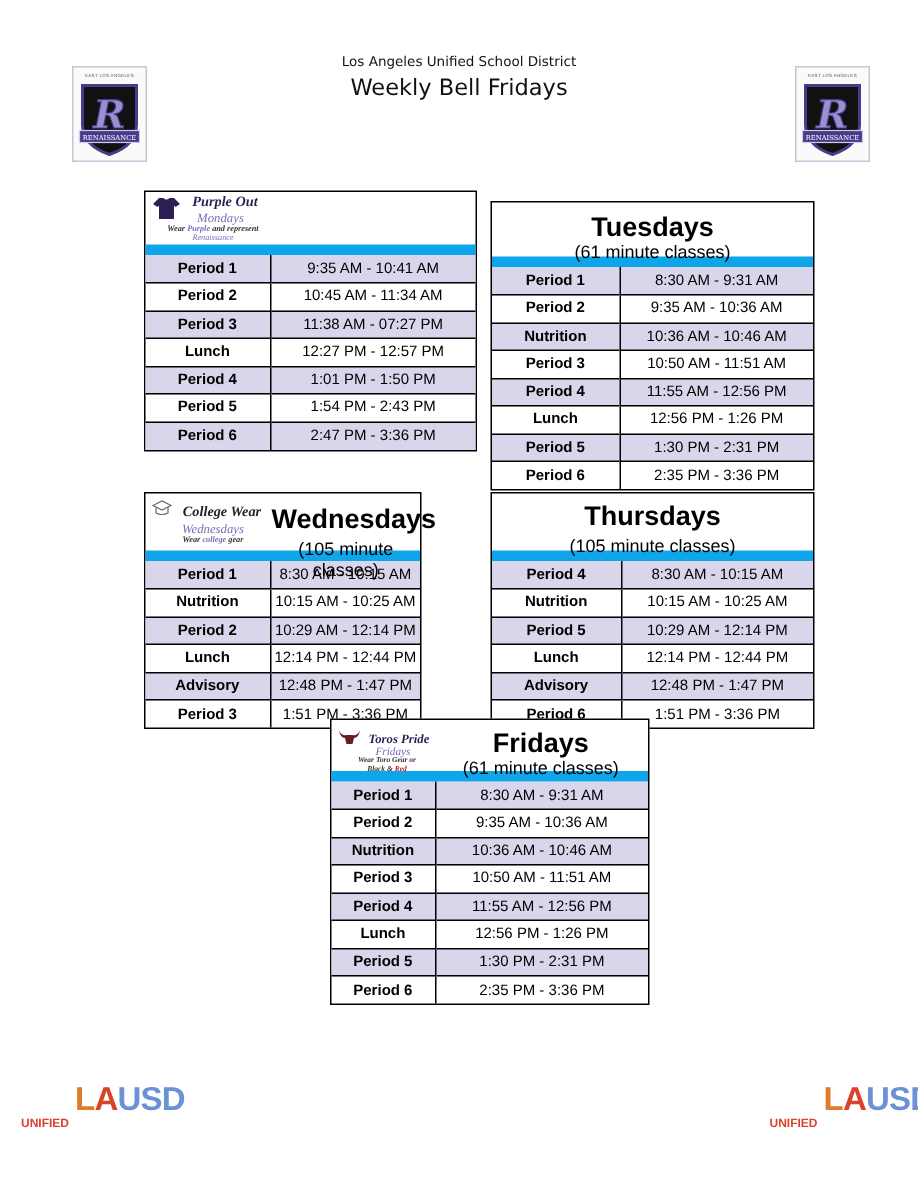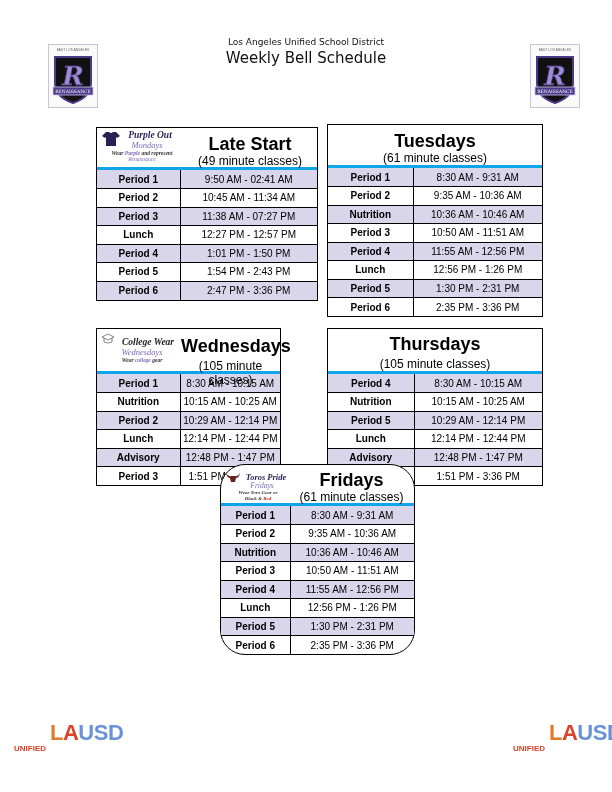--- a/index.html
+++ b/index.html
@@ -19,21 +19,21 @@
     .crest-right { left: 530px; top: 44px; }
 
     .header { position: absolute; left: 150px; top: 36px; width: 312px; text-align: center; }
     .district { font-family: "DejaVu Sans", sans-serif; font-size: 9px; line-height: 12px; color: #111; }
     .school { font-family: "DejaVu Sans", sans-serif; font-size: 15.5px; font-weight: bold; font-style: italic; line-height: 20px; letter-spacing: -0.4px; }
     .url { font-family: "DejaVu Serif", serif; font-size: 11px; font-weight: bold; color: #3b5fa8; text-decoration: underline; line-height: 15px; display: inline-block; }
     .subtitle { font-family: "DejaVu Sans", sans-serif; font-size: 15px; line-height: 20px; color: #111; }
 
     
     .sched { position: absolute; border: 1px solid #000; background: #fff; }
-    .sched .head { position: relative; border-bottom: 3px solid #0ea5e9; text-align: center; }
+    .sched .head { position: relative; border-bottom: 7px solid #0ea5e9; text-align: center; }
     .sched .day-title { font-family: "Liberation Sans", sans-serif; font-weight: bold; font-size: 18px; line-height: 20px; display: block; }
     .sched .day-sub { font-family: "Liberation Sans", sans-serif; font-size: 12px; line-height: 14px; display: block; }
     .sched table { border-collapse: collapse; width: 100%; table-layout: fixed; }
     .sched td { border-top: 1px solid #000; font-size: 10px; text-align: center; height: 18.5px; padding: 0; vertical-align: middle; }
     .sched tr:first-child td { border-top: none; }
     .sched td.lbl { font-weight: bold; border-right: 1px solid #000; }
     .sched td.lbl.ul span { }
     .sched tr.shade td { background: #d9d5ea; }
 
     
@@ -73,50 +73,46 @@
   <svg width="42" height="52" viewBox="0 0 42 52">
     <path d="M3 4 L39 4 L39 30 Q39 44 21 50 Q3 44 3 30 Z" fill="#111" stroke="#4a3a8a" stroke-width="2"></path>
     <text x="21" y="32" text-anchor="middle" font-family="DejaVu Serif, serif" font-size="26" font-weight="bold" font-style="italic" fill="#9b8fd0" stroke="#4a3a8a" stroke-width="0.8">R</text>
     <rect x="1" y="34" width="40" height="8" fill="#4a3a8a" stroke="#d0c8f0" stroke-width="0.8"></rect>
     <text x="21" y="40" text-anchor="middle" font-family="DejaVu Serif, serif" font-size="4.5" fill="#fff">RENAISSANCE</text>
   </svg>
 </div>
 
 <div class="header">
   <div class="district">Los Angeles Unified School District</div>
-  <div class="subtitle">Weekly Bell Schedule</div>
+  <div class="subtitle">Weekly Bell Fridays</div>
 </div>
 
 <div class="sched" id="sched-monday" style="left:96px; top:127px; width:222px;">
   <div class="head" style="height:42px;">
     <div class="badge">
       <div class="icon-wrap">
         <svg width="20" height="16" viewBox="0 0 20 16">
           <path d="M5 1 L8 1 Q10 3 12 1 L15 1 L19 5 L16 7 L15 6 L15 15 L5 15 L5 6 L4 7 L1 5 Z" fill="#2b1f55"></path>
         </svg>
       </div>
       <div class="b1" style="padding-left:16px;">Purple Out</div>
       <div class="b2" style="padding-left:10px;">Mondays</div>
       <div class="b3"><span>Wear </span><span class="p">Purple</span><span> and represent</span></div>
       <div class="b4">Renaissance</div>
     </div>
-    <div style="position:absolute; left:86px; right:0; top:6px; text-align:center;">
-      <span class="day-title">Late Start</span>
-      <span class="day-sub">(49 minute classes)</span>
-    </div>
   </div>
   <table>
       <colgroup>
         <col style="width:83px">
         <col>
       </colgroup>
       <tbody>
         <tr class="shade">
           <td class="lbl"><span>Period 1</span></td>
-          <td>9:50 AM - 02:41 AM</td>
+          <td>9:35 AM - 10:41 AM</td>
         </tr>
         <tr>
           <td class="lbl"><span>Period 2</span></td>
           <td>10:45 AM - 11:34 AM</td>
         </tr>
         <tr class="shade">
           <td class="lbl"><span>Period 3</span></td>
           <td>11:38 AM - 07:27 PM</td>
         </tr>
         <tr>
@@ -132,21 +128,21 @@
           <td>1:54 PM - 2:43 PM</td>
         </tr>
         <tr class="shade">
           <td class="lbl"><span>Period 6</span></td>
           <td>2:47 PM - 3:36 PM</td>
         </tr>
       </tbody>
     </table>
 </div>
 
-<div class="sched" id="sched-tuesday" style="left:327px; top:124px; width:216px;">
+<div class="sched" id="sched-tuesday" style="left:327px; top:134px; width:216px;">
   <div class="head" style="height:43px; padding-top:6px;">
     <span class="day-title">Tuesdays</span>
     <span class="day-sub">(61 minute classes)</span>
   </div>
   <table>
       <colgroup>
         <col style="width:85px">
         <col>
       </colgroup>
       <tbody>
@@ -270,21 +266,21 @@
           <td>12:48 PM - 1:47 PM</td>
         </tr>
         <tr>
           <td class="lbl"><span>Period 6</span></td>
           <td>1:51 PM - 3:36 PM</td>
         </tr>
       </tbody>
     </table>
 </div>
 
-<div class="sched" id="sched-friday" style="left:220px; top:464px; width:195px;border-radius:25px;">
+<div class="sched" id="sched-friday" style="left:220px; top:479px; width:213px;">
   <div class="head" style="height:41px;">
     <div class="badge" style="width:70px;">
       <div class="icon-wrap" style="top:3px;">
         <svg width="16" height="12" viewBox="0 0 16 12">
           <path d="M1 1 Q3 5 6 4 L10 4 Q13 5 15 1 Q14 6 11 6 L10 10 L6 10 L5 6 Q2 6 1 1 Z" fill="#6b1e1e"></path>
         </svg>
       </div>
       <div class="b1" style="padding-left:16px; padding-top:5px; font-size:8.5px;">Toros Pride</div>
       <div class="b2" style="padding-left:8px; font-size:7.5px; line-height:8px;">Fridays</div>
       <div class="b3" style="font-size:5px;">Wear Toro Gear or</div>

